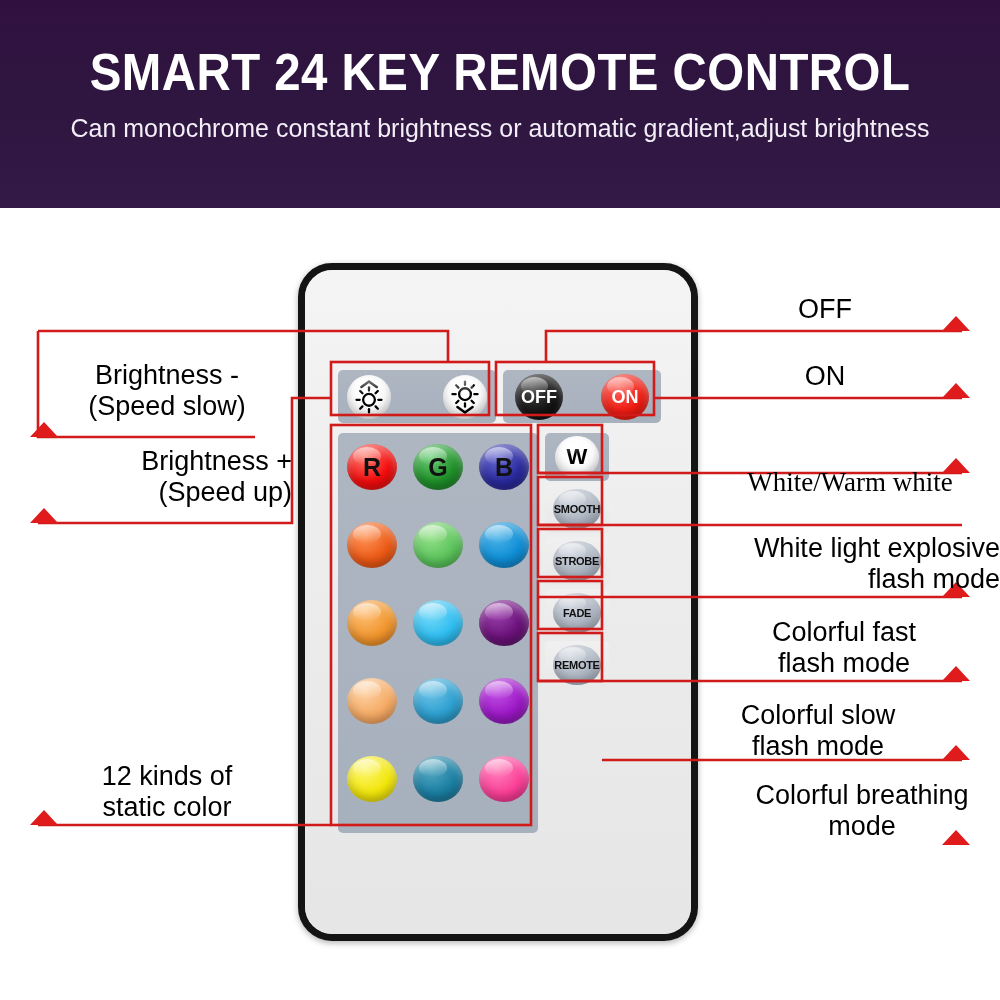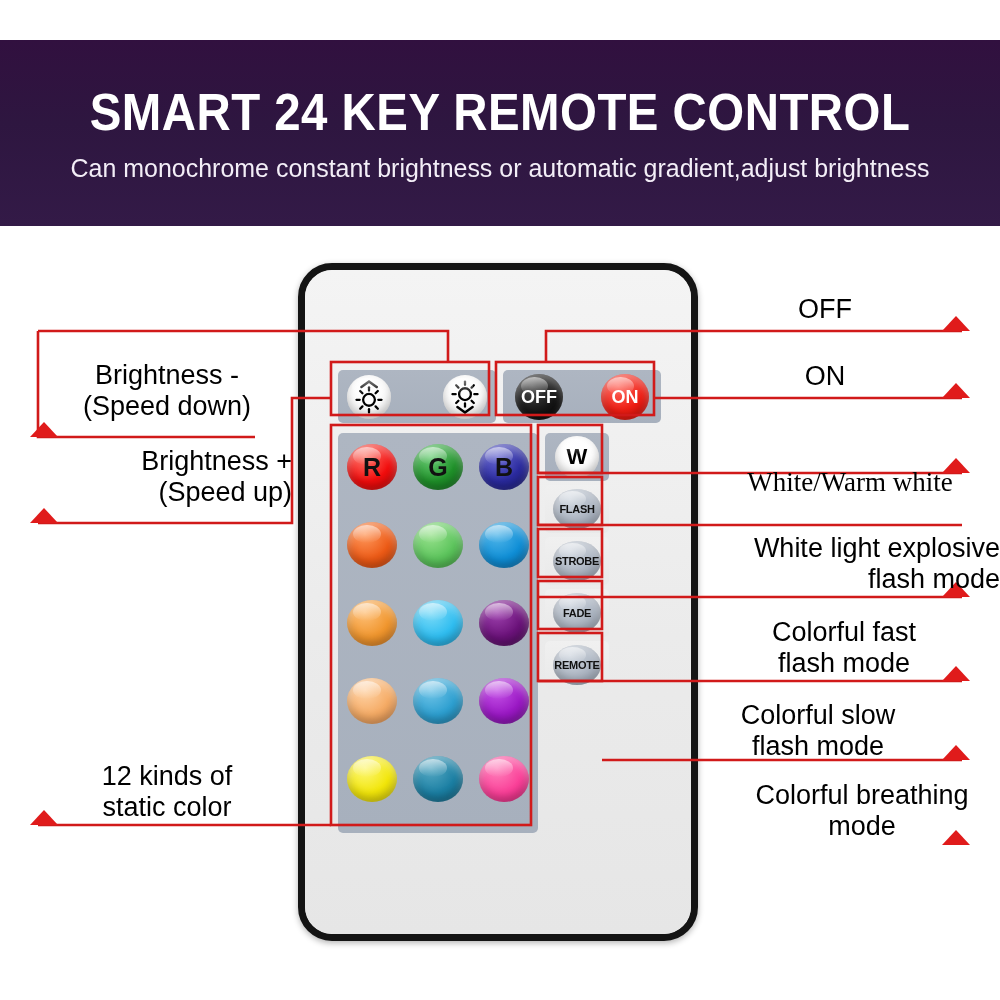--- a/index.html
+++ b/index.html
@@ -6,24 +6,23 @@
   body{
     width:1000px;height:1000px;
     background:#ffffff;
     font-family:"Liberation Sans", sans-serif;
     overflow:hidden;
     position:relative;
   }
 
   
   #banner{
-    position:absolute;left:0;top:0;width:1000px;height:186px;
+    position:absolute;left:0;top:0;width:1000px;height:208px;
     background:linear-gradient(180deg,#31103f 0%,#2e1640 45%,#331a47 100%);
     overflow:hidden;
-    margin-top:40px;
   }
   #banner-title{
     position:absolute;left:0;top:44px;width:1000px;
     text-align:center;
     color:#ffffff;
     font-size:51px;
     font-weight:bold;
     letter-spacing:0.5px;
     line-height:58px;
     font-family:"Liberation Sans", sans-serif;
@@ -223,21 +222,21 @@
       <div class="key key-color" style="left:141px;top:323px;background:radial-gradient(circle at 36% 26%,#ff84bd 0%,#fa4098 55%,#d01f74 100%);"></div>
     </div>
 
     <div class="pad" id="pad-w">
       <div class="key" id="key-w">
         <span>W</span>
       </div>
     </div>
     <div class="pad pad-mode" id="pad-flash">
       <div class="key key-mode">
-        <span>FLASH</span>
+        <span>SMOOTH</span>
       </div>
     </div>
     <div class="pad pad-mode" id="pad-strobe">
       <div class="key key-mode">
         <span>STROBE</span>
       </div>
     </div>
     <div class="pad pad-mode" id="pad-fade">
       <div class="key key-mode">
         <span>FADE</span>
@@ -294,21 +293,21 @@
     <polygon points="942,398 970,398 956,383"></polygon>
     <polygon points="942,473 970,473 956,458"></polygon>
     <polygon points="942,597 970,597 956,582"></polygon>
     <polygon points="942,681 970,681 956,666"></polygon>
     <polygon points="942,760 970,760 956,745"></polygon>
     <polygon points="942,845 970,845 956,830"></polygon>
   </g>
 </svg>
 
 <div class="lbl lbl-c" style="left:42px;top:360px;width:250px;">Brightness -
-(Speed down)</div>
+(Speed slow)</div>
 
 <div class="lbl lbl-c" style="left:42px;top:446px;width:250px;text-align:right;">Brightness +
 (Speed up)</div>
 
 <div class="lbl lbl-c" style="left:42px;top:761px;width:250px;">12 kinds of
 static color</div>
 
 <div class="lbl lbl-c" style="left:700px;top:294px;width:250px;">OFF</div>
 
 <div class="lbl lbl-c" style="left:700px;top:361px;width:250px;">ON</div>

